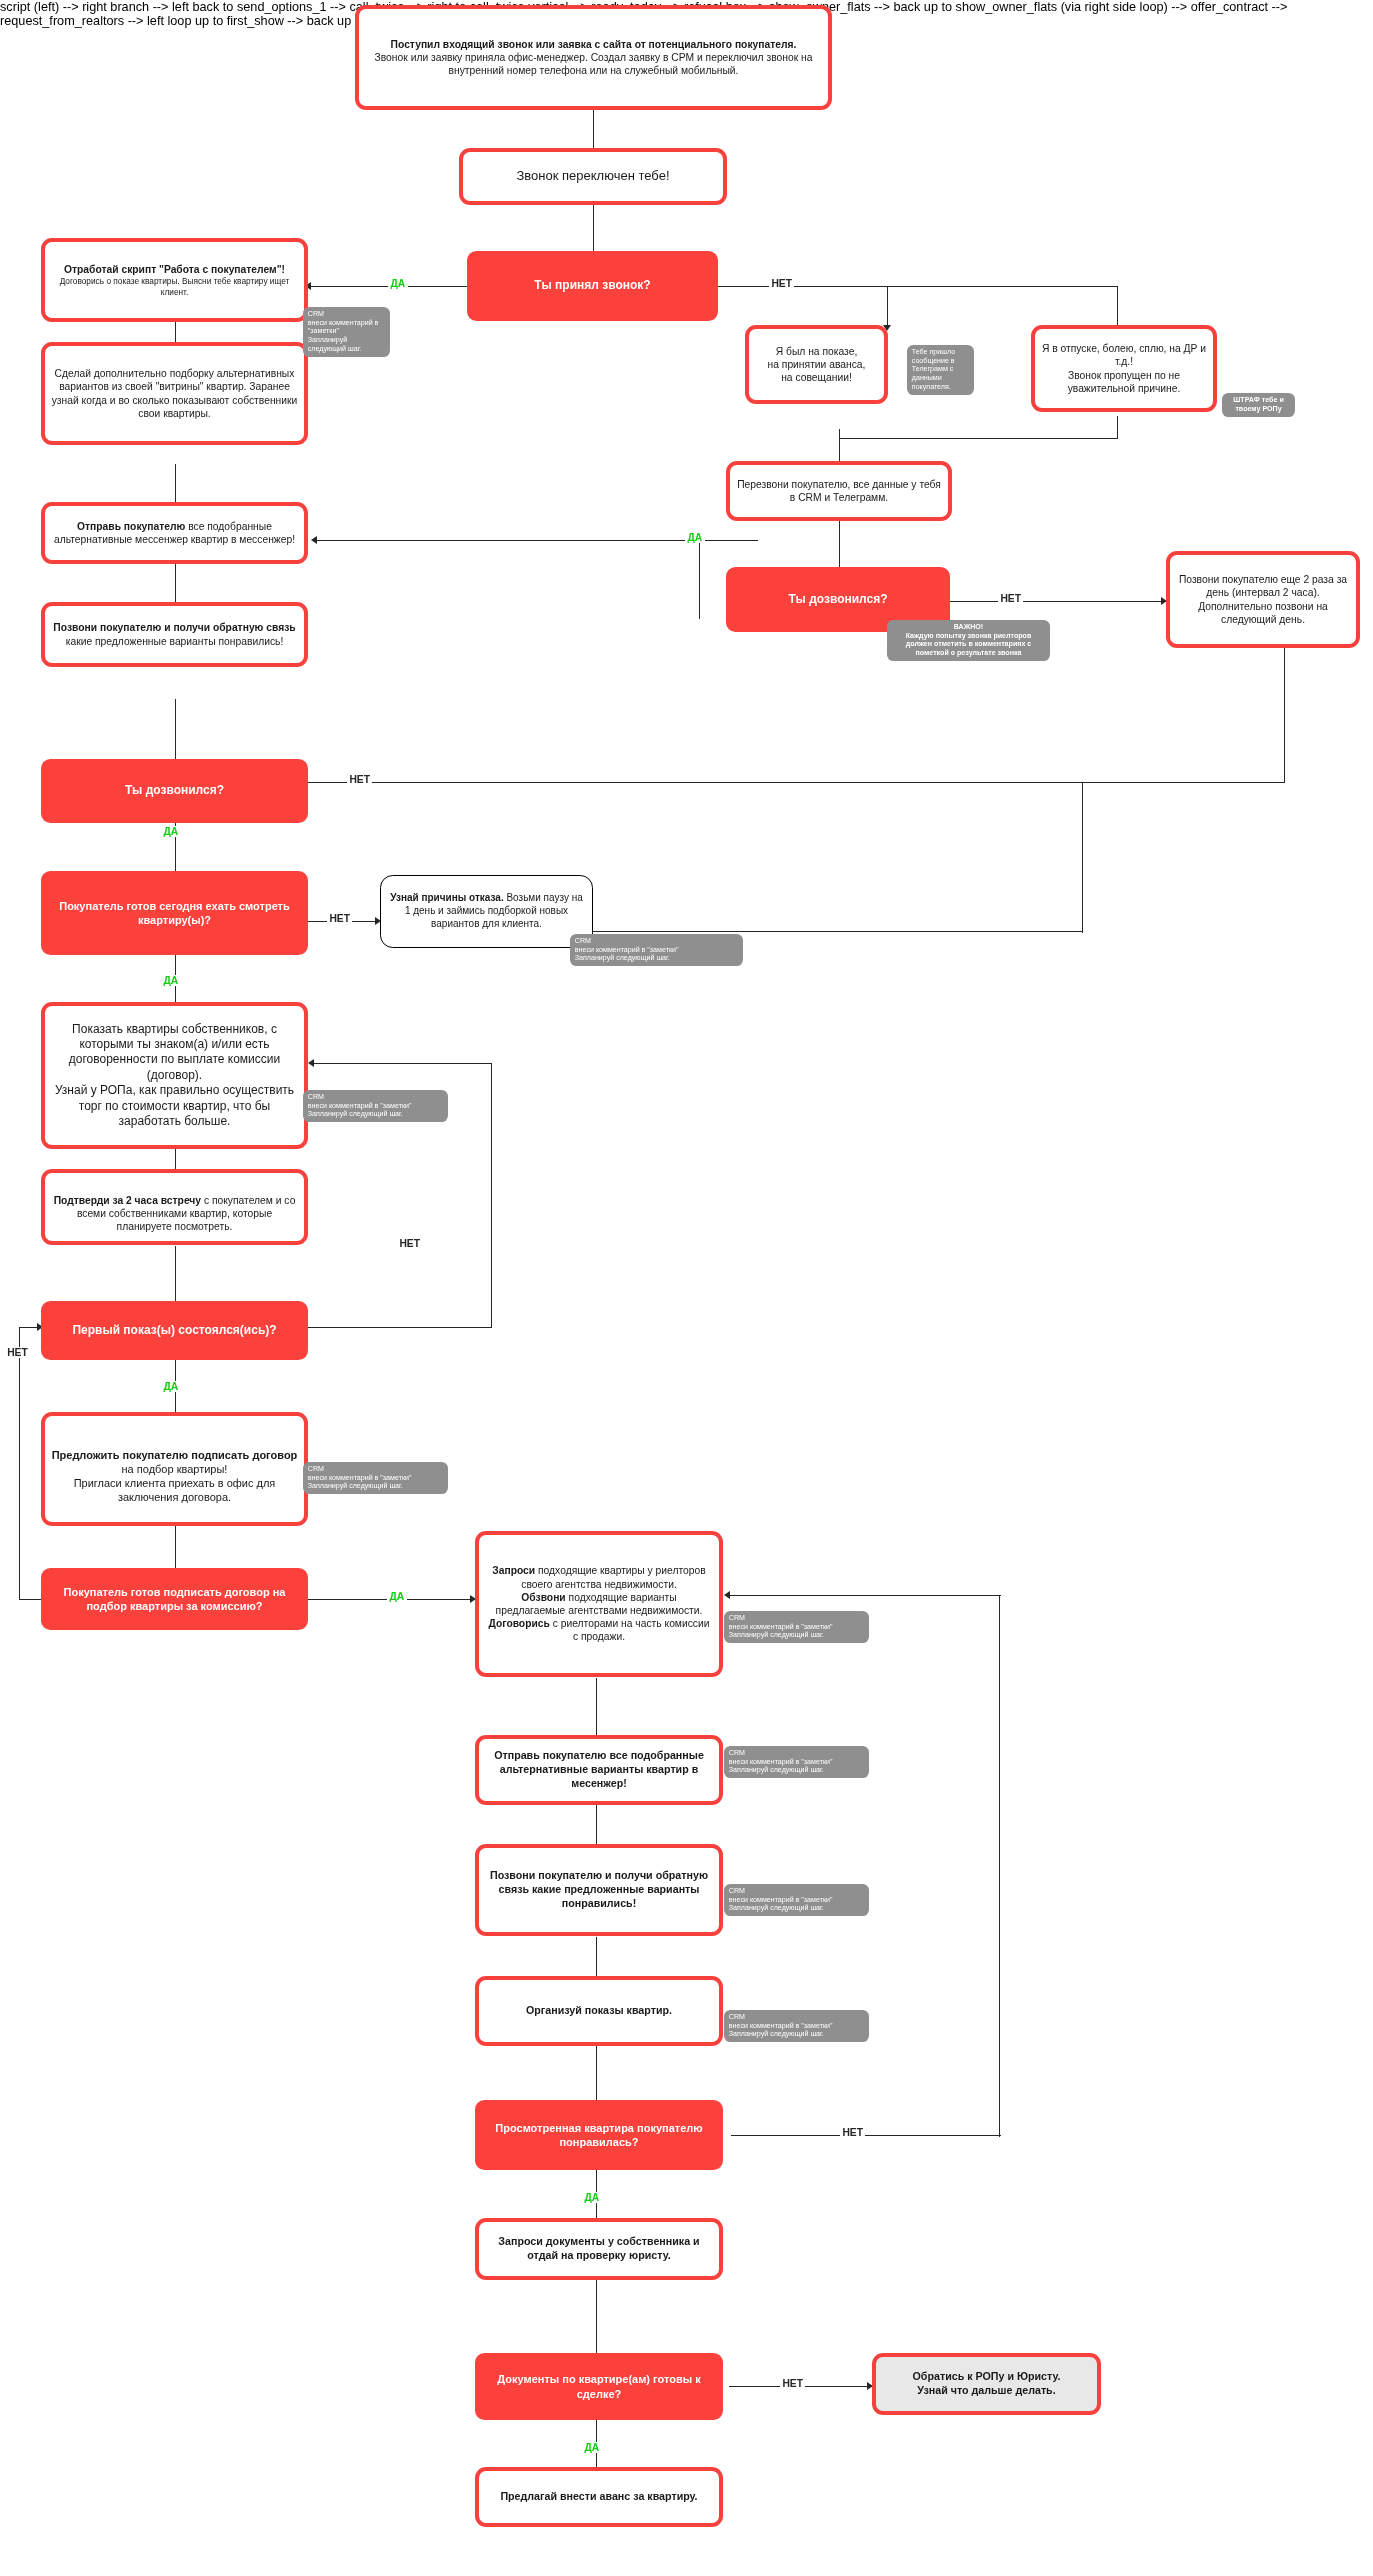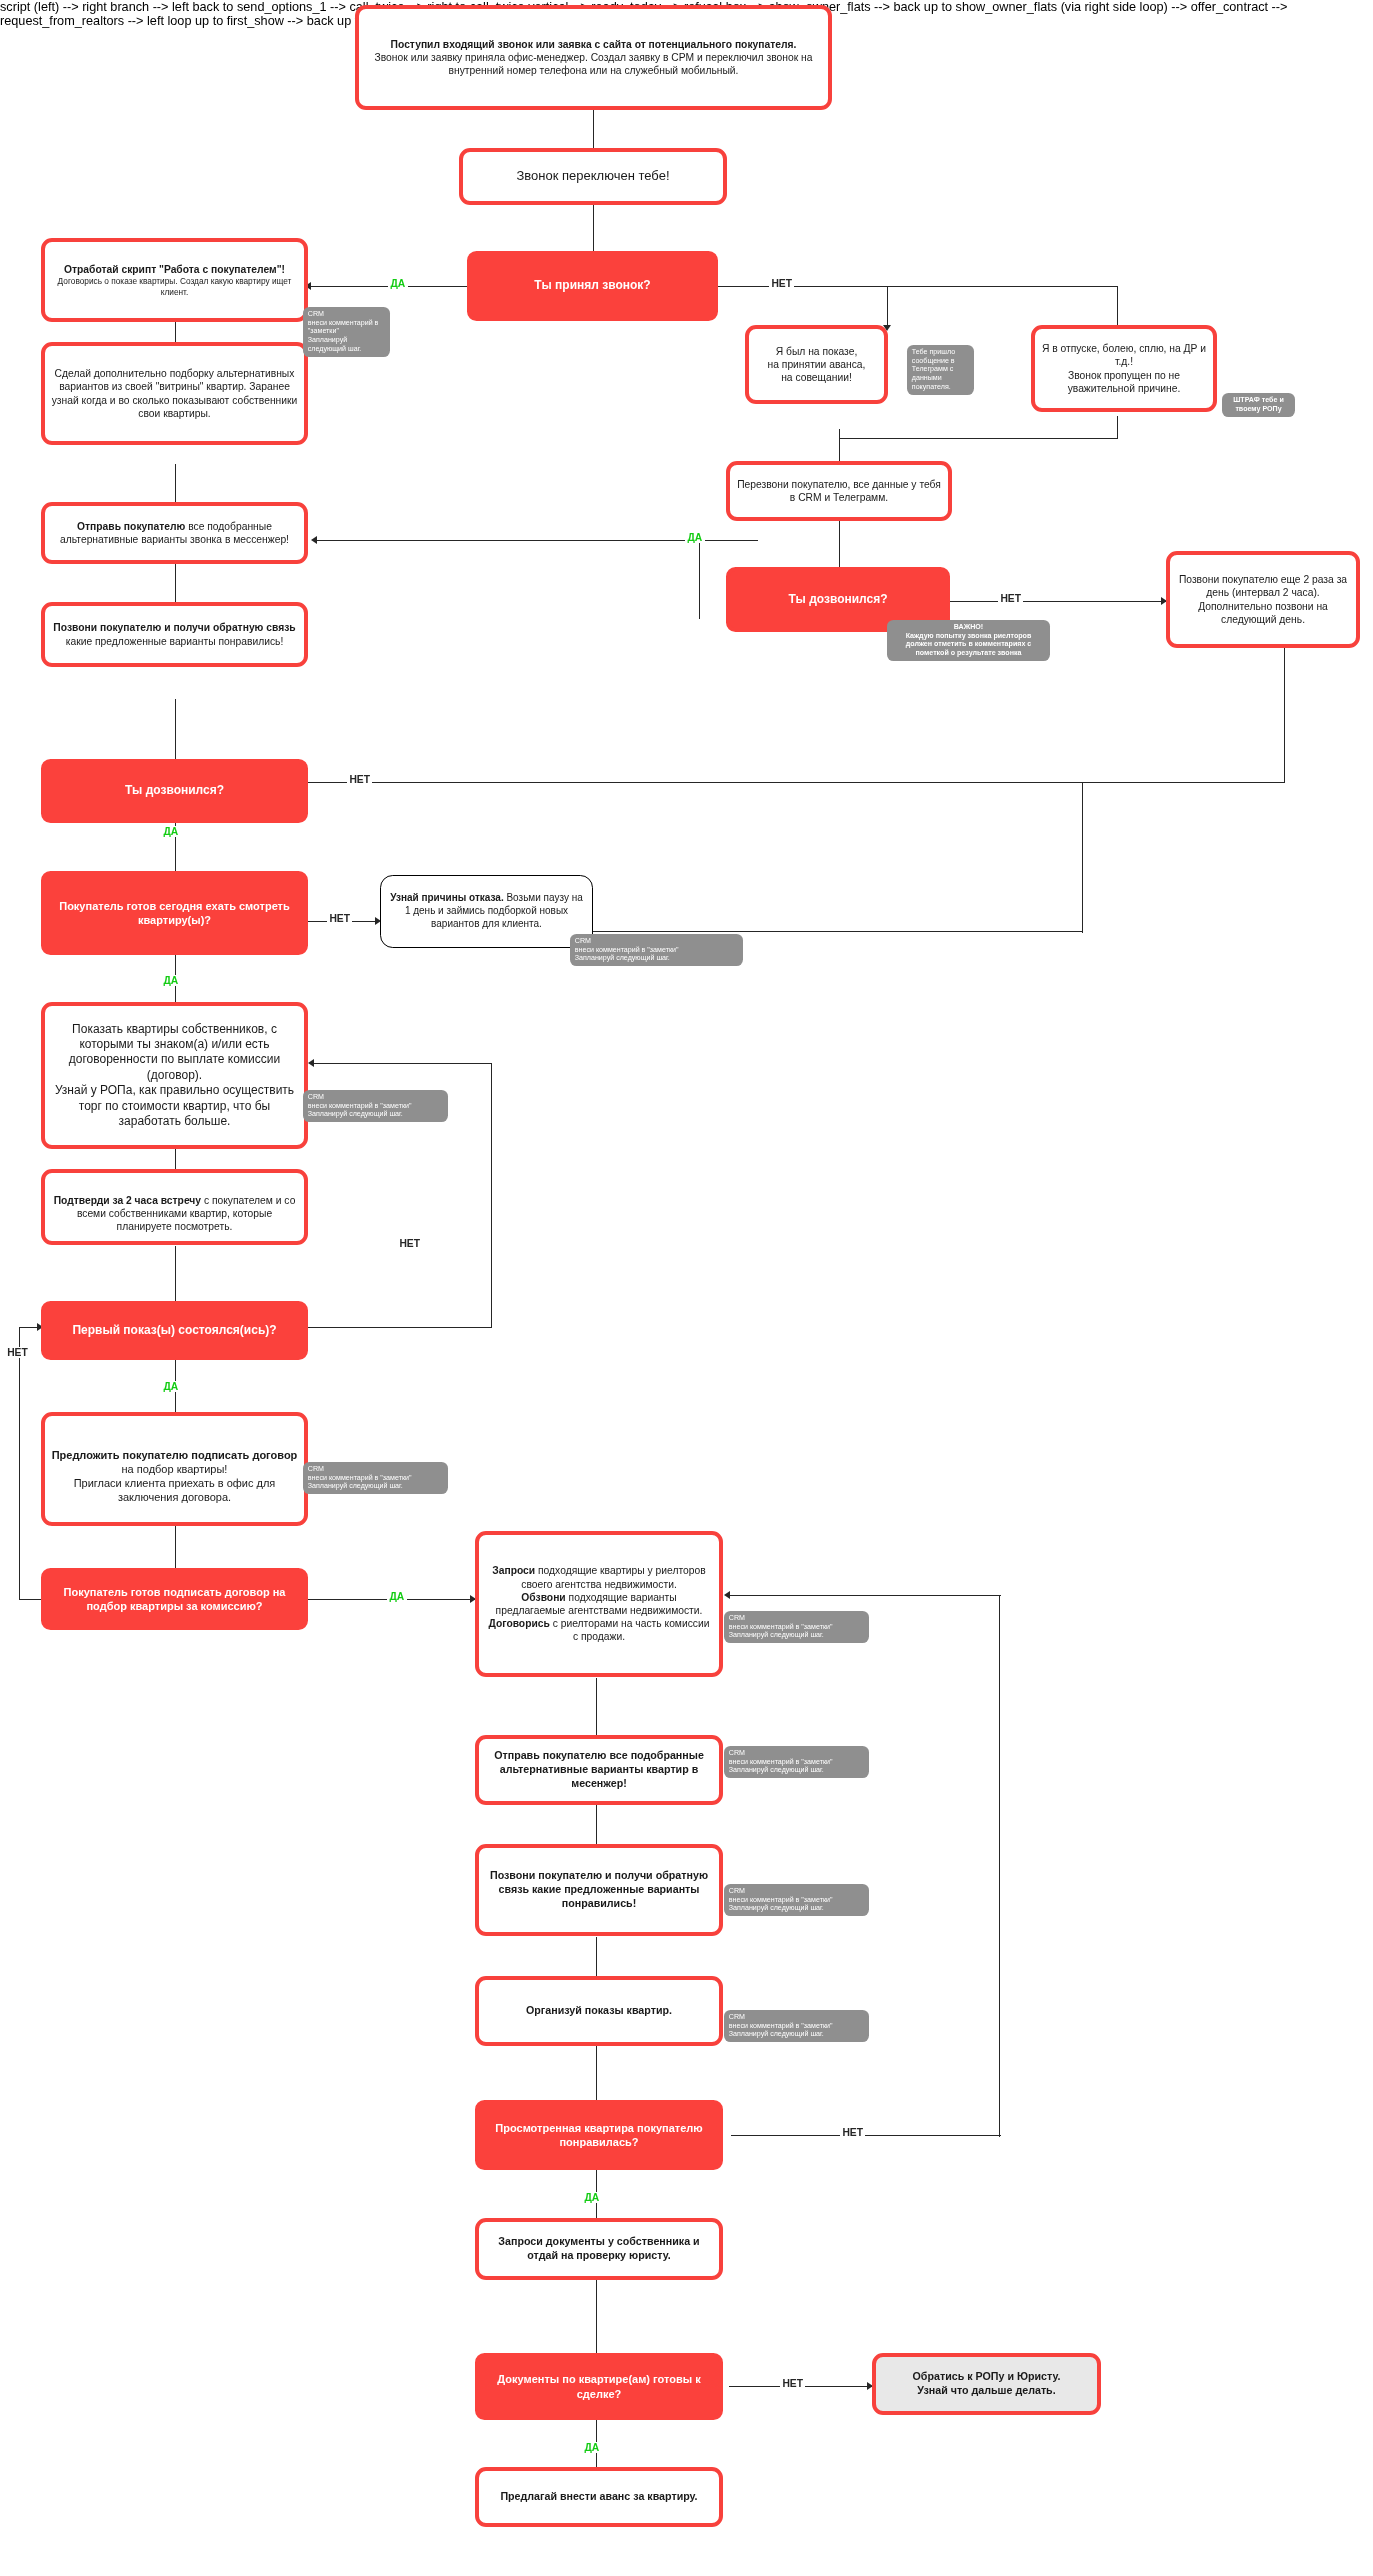--- a/index.html
+++ b/index.html
@@ -312,33 +312,33 @@
 
   
   <div class="node decision" style="left:467px; top:251px; width:251px; height:70px; font-size:12px;">
     <div class="txt">Ты принял звонок?</div>
   </div>
 
   
   <div class="node" style="left:41px; top:238px; width:267px; height:84px; font-size:9.5px;">
     <div class="txt">
       <div class="b" style="font-size:10.3px;">Отработай скрипт "Работа с покупателем"!</div>
-      <div style="font-size:8.3px;">Договорись о показе квартиры. Создал какую квартиру ищет клиент.</div>
+      <div style="font-size:8.3px;">Договорись о показе квартиры. Выясни тебе квартиру ищет клиент.</div>
     </div>
   </div>
 
   
   <div class="node" style="left:41px; top:342px; width:267px; height:103px; font-size:10.3px;">
     <div class="txt">Сделай дополнительно подборку альтернативных вариантов из своей "витрины" квартир. Заранее узнай когда и во сколько показывают собственники свои квартиры.</div>
   </div>
 
   
   <div class="node" style="left:41px; top:502px; width:267px; height:62px; font-size:10.3px;">
     <div class="txt">
-      <span class="b">Отправь покупателю</span><span> все подобранные альтернативные варианты звонка в мессенжер!</span>
+      <span class="b">Отправь покупателю</span><span> все подобранные альтернативные мессенжер квартир в мессенжер!</span>
     </div>
   </div>
 
   
   <div class="node" style="left:41px; top:602px; width:267px; height:65px; font-size:10.3px;">
     <div class="txt">
       <span class="b">Позвони покупателю и получи обратную связь</span><span> какие предложенные варианты понравились!</span>
     </div>
   </div>
 

